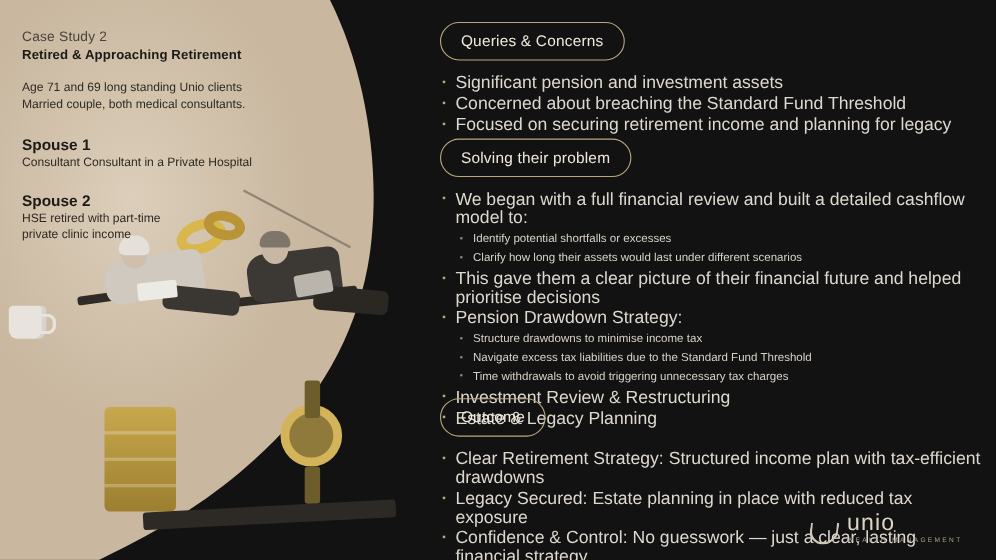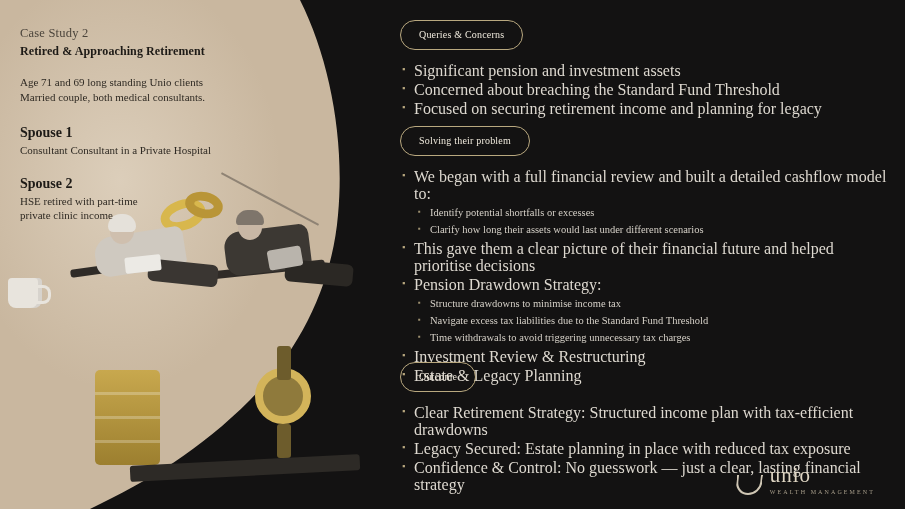--- a/index.html
+++ b/index.html
@@ -7,21 +7,20 @@
     width: 905px; height: 509px;
     background: #111010;
     font-family: "Liberation Sans", sans-serif;
     overflow: hidden;
   }
   #slide {
     position: relative;
     width: 905px; height: 509px;
     background: #131212;
     overflow: hidden;
-    font-family: Liberation Serif, serif;
   }
 
   
   .left-bg {
     position: absolute;
     left: 0; top: 0;
     width: 350px; height: 509px;
     background: #c9b79f;
     
     border-radius: 0 0 0 0;
@@ -135,21 +134,21 @@
     position: absolute;
     left: 392px; top: 0;
     width: 500px; height: 509px;
     color: #e8e4dd;
   }
   .pill {
     display: inline-block;
     border: 1px solid #b9a87f;
     border-radius: 22px;
     color: #efe9dc;
-    font-size: 10px;
+    font-size: 14px;
     padding: 8px 18px 9px 18px;
     letter-spacing: .2px;
   }
   .section { position: absolute; }
   ul.bullets { list-style: none; margin-top: 12px; }
   ul.bullets > li {
     position: relative;
     font-size: 16px;
     line-height: 17px;
     color: #ded9d0;

